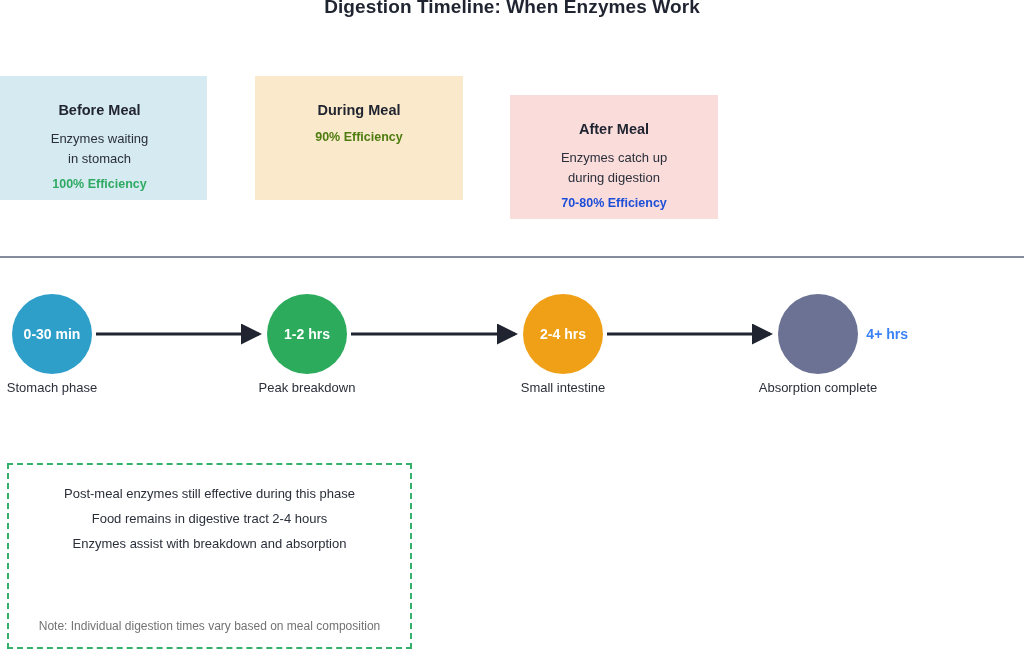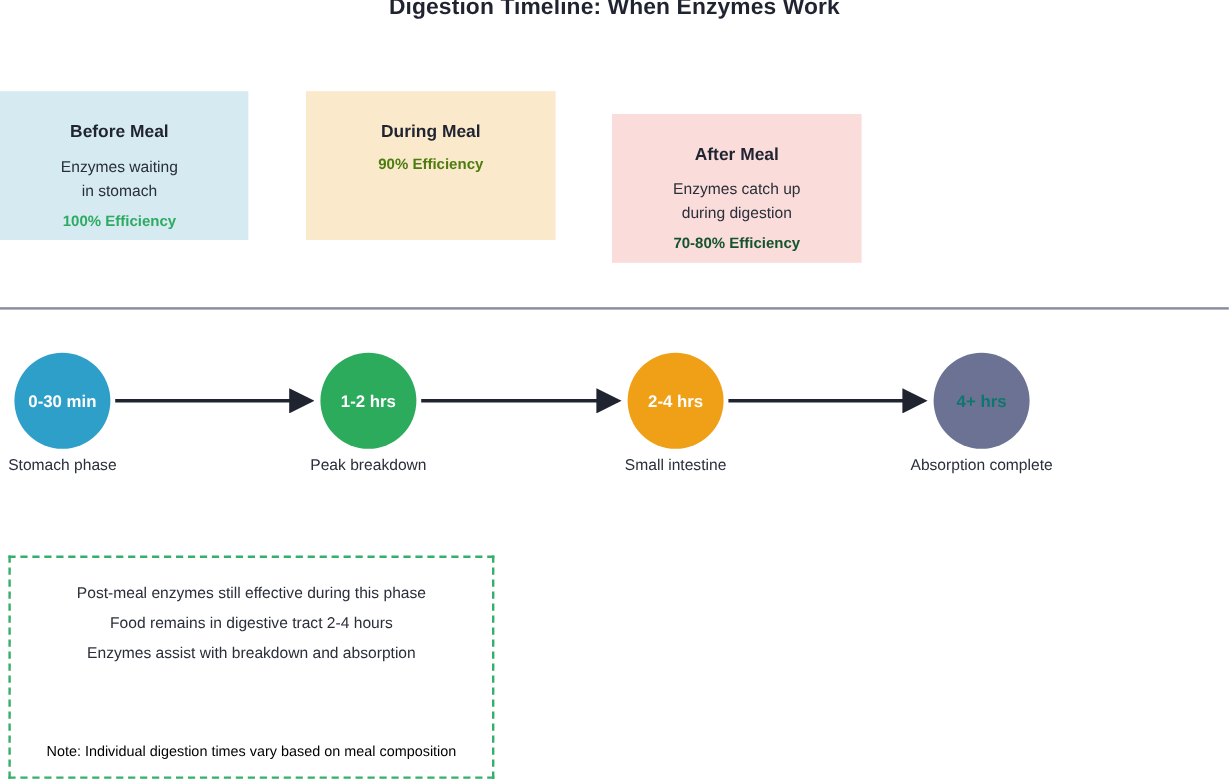--- a/index.html
+++ b/index.html
@@ -129,21 +129,21 @@
     color: #2a2f3a;
     line-height: 25px;
   }
   .win-note {
     position: absolute;
     left: 0;
     top: 152px;
     width: 100%;
     text-align: center;
     font-size: 12px;
-    color: #000000;
+    color: #737373;
     line-height: 18px;
   }
 </style>
 </head>
 <body>
 
 <div class="title">Digestion Timeline: When Enzymes Work</div>
 
 <div class="card" id="card-before" style="background: rgb(214, 234, 241);">
   <div class="card-title">Before Meal</div>
@@ -154,21 +154,21 @@
 
 <div class="card" id="card-during" style="background: rgb(251, 233, 203);">
   <div class="card-title">During Meal</div>
   <div class="card-eff" style="color: #4d7c0f;">90% Efficiency</div>
 </div>
 
 <div class="card" id="card-after" style="background: rgb(250, 220, 219);">
   <div class="card-title">After Meal</div>
   <div class="card-desc">Enzymes catch up
 during digestion</div>
-  <div class="card-eff" style="color: #14532d;">70-80% Efficiency</div>
+  <div class="card-eff" style="color: #1d4ed8;">70-80% Efficiency</div>
 </div>
 
 <div class="divider"></div>
 
 <div class="timeline">
   <svg class="tl-svg" width="1024" height="135">
     <defs>
       <marker id="arrowhead" markerWidth="7" markerHeight="7" refX="6" refY="3.5" orient="auto">
         <polygon points="0 0, 7 3.5, 0 7" fill="#1f2430"></polygon>
       </marker>
@@ -182,21 +182,21 @@
         <circle cx="52" cy="64" r="40" fill="#2e9fc9"></circle>
         <circle cx="307" cy="64" r="40" fill="#2bab5b"></circle>
         <circle cx="563" cy="64" r="40" fill="#f0a017"></circle>
         <circle cx="818" cy="64" r="40" fill="#6b7293"></circle>
       </g>
   </svg>
 
   <div class="node-label" style="left: -38px; top: 55px; color: rgb(255, 255, 255); font-weight: bold; font-size: 14px;">0-30 min</div>
   <div class="node-label" style="left: 217px; top: 55px; color: rgb(255, 255, 255); font-weight: bold; font-size: 14px;">1-2 hrs</div>
   <div class="node-label" style="left: 473px; top: 55px; color: rgb(255, 255, 255); font-weight: bold; font-size: 14px;">2-4 hrs</div>
-  <div class="node-label" style="left: 728px; top: 55px; color: #0f766e; font-weight: bold; font-size: 14px;">4+ hrs</div>
+  <div class="node-label" style="left: 728px; top: 55px; color: #3b82f6; font-weight: bold; font-size: 14px; text-align: right;">4+ hrs</div>
 
   <div class="node-caption" style="left: -48px; top: 109px;">Stomach phase</div>
   <div class="node-caption" style="left: 463px; top: 109px;">Small intestine</div>
   <div class="node-caption" style="left: 207px; top: 109px;">Peak breakdown</div>
   <div class="node-caption" style="left: 718px; top: 109px;">Absorption complete</div>
 </div>
 
 <div class="window-box" style="border-color: rgb(53, 176, 106);">
   <div class="win-line">Post-meal enzymes still effective during this phase</div>
   <div class="win-line">Food remains in digestive tract 2-4 hours</div>

